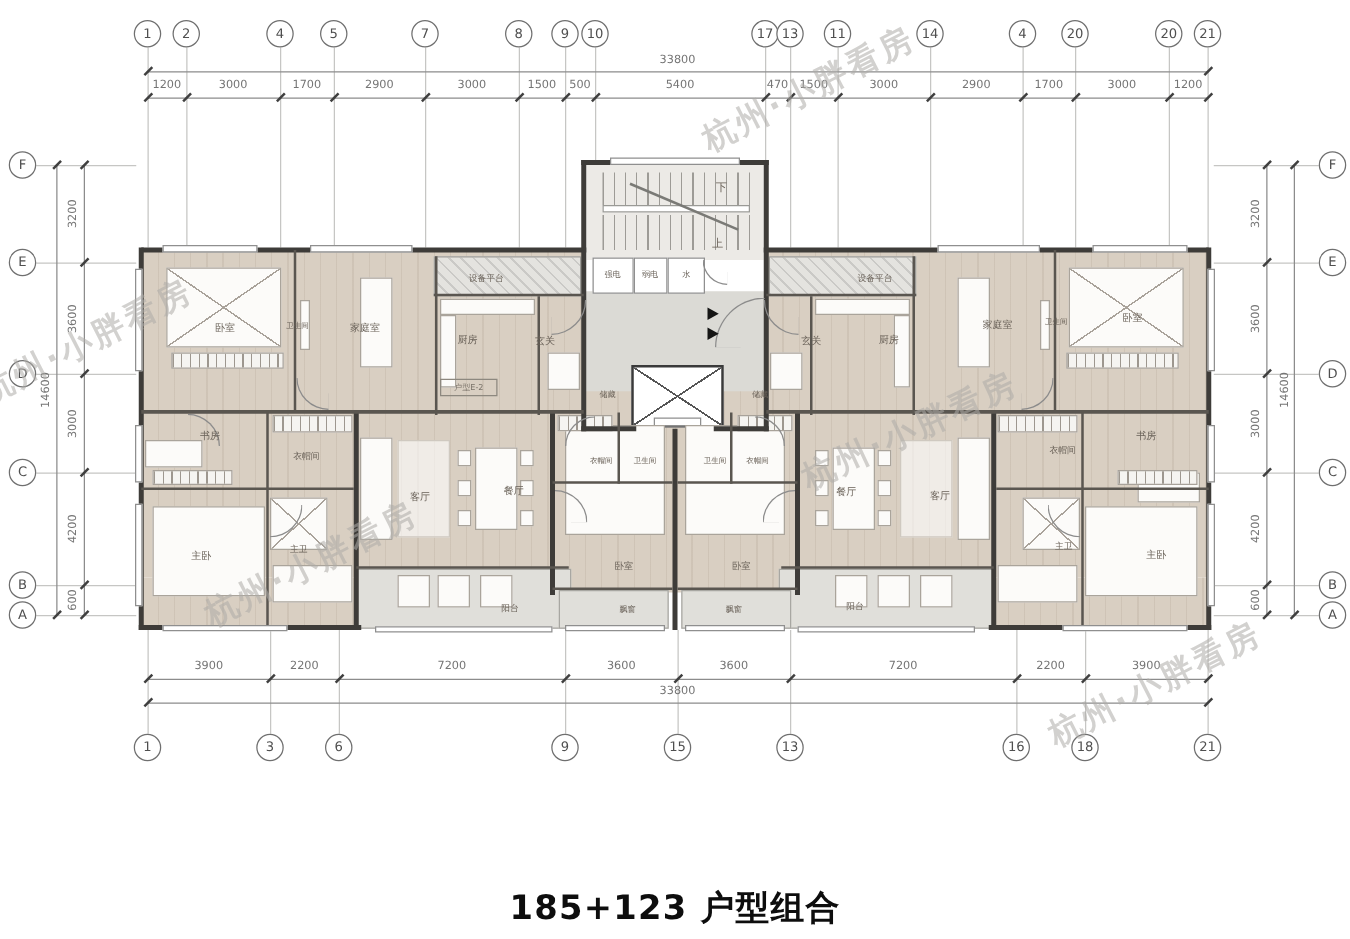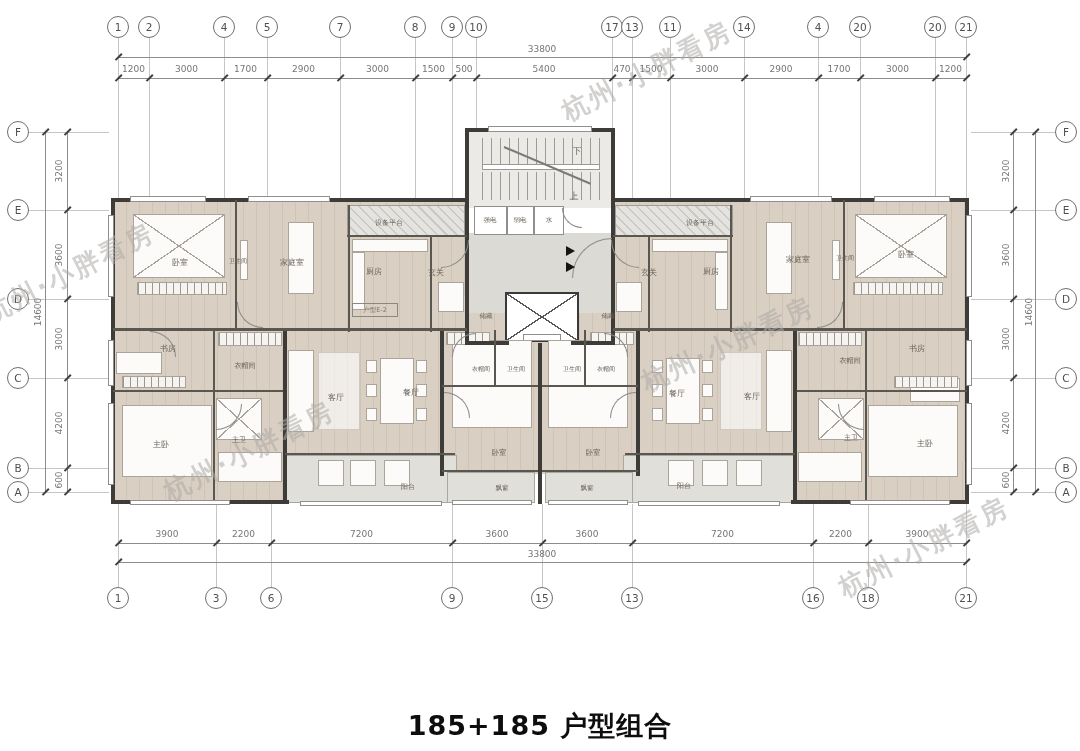--- a/index.html
+++ b/index.html
@@ -45,21 +45,21 @@
   .tag{border:1px solid #8d887f;color:#7b746a;font-size:6.5px;display:flex;align-items:center;justify-content:center;line-height:1;}
   .wm{color:#aeaca8;opacity:.55;font-weight:700;font-size:26px;letter-spacing:3px;white-space:nowrap;
       transform-origin:left top;pointer-events:none;}
   #title{position:absolute;left:0;top:708px;width:1080px;text-align:center;font-size:27px;font-weight:700;
          color:#0d0d0d;letter-spacing:1px;}
 </style>
 </head>
 <body>
 
 <div id="stage">
-  <div id="title">185+185  户型组合</div>
+  <div id="title">185+123  户型组合</div>
 <div class="abs gline" style="left: 118px; top: 38px; width: 1px; height: 160px;"></div>
     <div class="abs gline" style="left: 149px; top: 38px; width: 1px; height: 160px;"></div>
     <div class="abs gline" style="left: 224px; top: 38px; width: 1px; height: 160px;"></div>
     <div class="abs gline" style="left: 267px; top: 38px; width: 1px; height: 160px;"></div>
     <div class="abs gline" style="left: 340px; top: 38px; width: 1px; height: 160px;"></div>
     <div class="abs gline" style="left: 415px; top: 38px; width: 1px; height: 160px;"></div>
     <div class="abs gline" style="left: 452px; top: 38px; width: 1px; height: 160px;"></div>
     <div class="abs gline" style="left: 476px; top: 38px; width: 1px; height: 160px;"></div>
     <div class="abs gline" style="left: 612px; top: 38px; width: 1px; height: 160px;"></div>
     <div class="abs gline" style="left: 632px; top: 38px; width: 1px; height: 160px;"></div>

